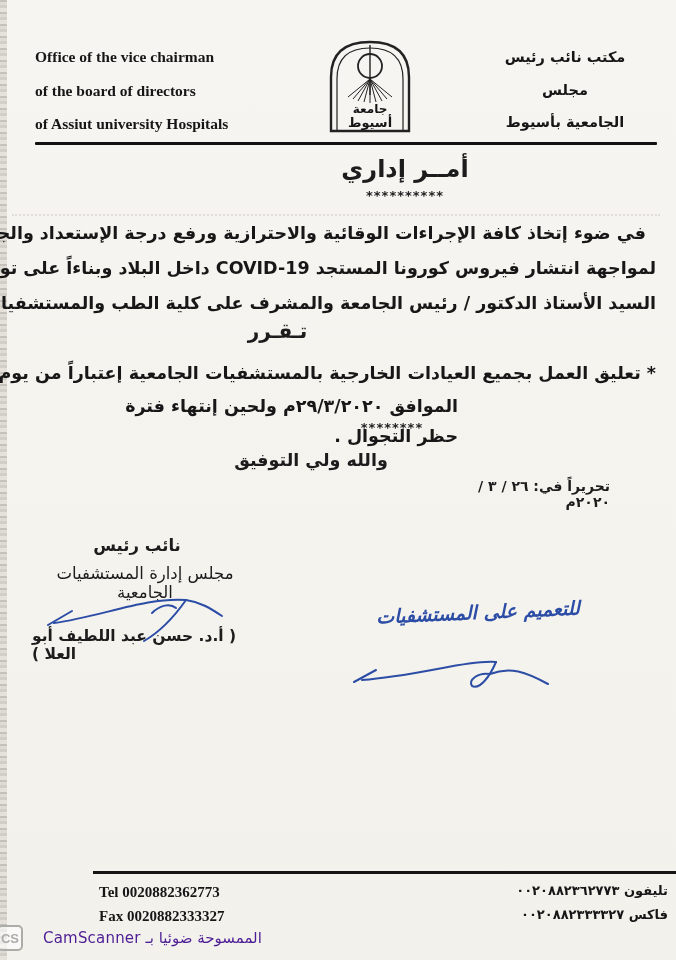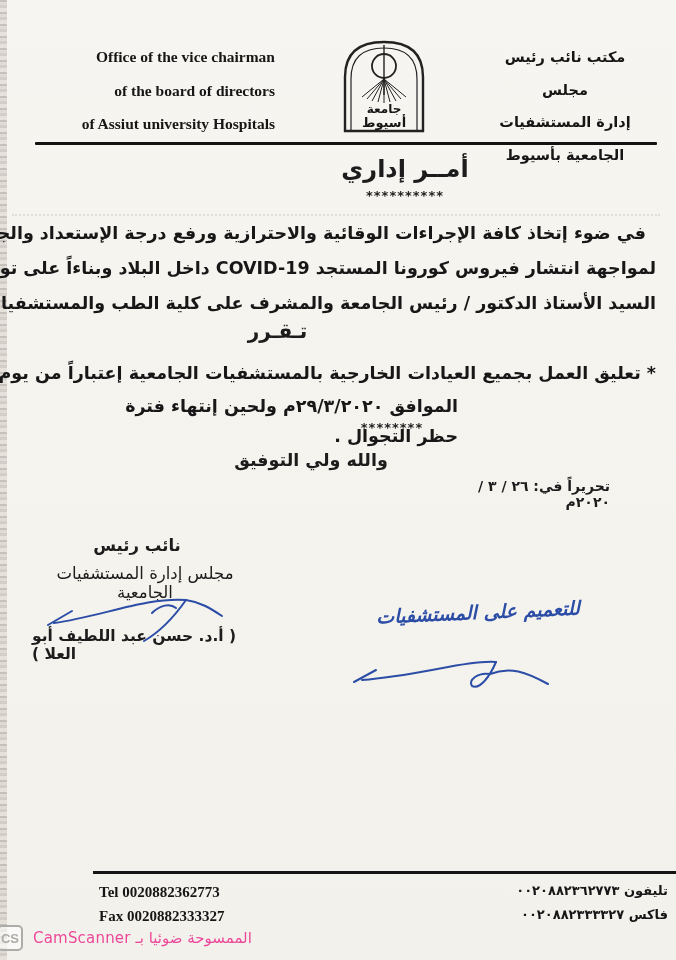--- a/index.html
+++ b/index.html
@@ -10,23 +10,23 @@
   }
   .abs{position:absolute;}
   
   .scan-edge{
     left:0;top:0;width:7px;height:960px;
     background:repeating-linear-gradient(180deg,#b6b2aa 0 2px,#d8d4cc 2px 5px,#c6c2ba 5px 8px,#e0dcd4 8px 12px);
     opacity:.75;
   }
   .noise-line{left:12px;top:214px;width:648px;border-top:2px dotted rgba(150,144,130,.22);}
   
-  .header-en{left:35px;top:40px;width:240px;font-family:"Liberation Serif",serif;font-weight:700;font-size:15.5px;line-height:33.5px;color:#161616;text-align:right;}
+  .header-en{left:35px;top:40px;width:240px;font-family:"Liberation Serif",serif;font-weight:700;font-size:15.5px;line-height:33.5px;color:#161616;}
   .header-ar{left:480px;top:41px;width:170px;text-align:center;direction:rtl;font-weight:700;font-size:14.5px;line-height:32.5px;color:#161616;}
-  .logo-box{left:338px;top:33px;width:92px;height:102px;}
+  .logo-box{left:324px;top:33px;width:92px;height:102px;}
   .rule1{left:35px;top:142px;width:622px;height:3px;background:#121212;border-radius:1px;}
   
   .doc-title{left:300px;top:155px;width:210px;text-align:center;font-size:24px;font-weight:700;direction:rtl;}
   .title-stars{left:340px;top:188px;width:130px;text-align:center;font-size:13px;letter-spacing:1px;font-weight:700;color:#222;}
   
   .para{direction:rtl;font-weight:700;font-size:17.5px;color:#171717;}
   .p1{left:36px;top:216px;width:620px;}
   .p1 .ln{height:35px;line-height:35px;text-align:justify;text-align-last:justify;white-space:nowrap;}
   .p1 .ln.indent{padding-right:10px;}
   .taqarrur{left:200px;top:319px;width:155px;text-align:center;font-size:20px;font-weight:700;direction:rtl;}
@@ -46,28 +46,28 @@
     transform:rotate(-2.5deg);
   }
   .hand-scribble{left:348px;top:650px;width:208px;height:50px;}
   
   .rule2{left:93px;top:871px;width:583px;height:2.5px;background:#151515;}
   .tel-en,.fax-en{left:99px;font-family:"Liberation Serif",serif;font-weight:700;font-size:15px;color:#161616;}
   .tel-en{top:884px;} .fax-en{top:908px;}
   .tel-ar,.fax-ar{left:490px;width:178px;direction:rtl;text-align:right;font-weight:700;font-size:13px;color:#161616;}
   .tel-ar{top:883px;} .fax-ar{top:907px;}
   
-  .watermark{left:2px;top:923px;height:30px;display:flex;align-items:center;gap:10px;color:#a2a2a0;}
+  .watermark{left:2px;top:923px;height:30px;display:flex;align-items:center;gap:20px;color:#a2a2a0;}
   .cs-badge{
     width:26px;height:26px;border:2.5px solid #acaca9;border-radius:5px;box-sizing:border-box;
     display:flex;align-items:center;justify-content:center;
     font-family:"Liberation Sans",sans-serif;font-weight:700;font-size:13px;color:#acaca9;
     background:rgba(255,255,255,.6);margin-left:-5px;
   }
-  .wm-text{direction:rtl;font-size:15px;font-weight:400;color:#ec4899;letter-spacing:.2px;}
+  .wm-text{direction:rtl;font-size:15px;font-weight:400;color:#4c1d95;letter-spacing:.2px;}
   svg .ink{stroke:#222;fill:none;}
 </style>
 </head>
 <body>
 
 <div class="abs scan-edge"></div>
 <div class="abs noise-line"></div>
 
 <div class="abs header-en">
   <div>Office of the vice chairman</div>
@@ -92,21 +92,20 @@
       <line x1="46" y1="46" x2="63" y2="66"></line>
       <line x1="46" y1="46" x2="68" y2="64"></line>
     </g>
     <text x="46" y="80" text-anchor="middle" font-size="12" font-weight="700" fill="#161616" font-family="DejaVu Sans, sans-serif">جامعة</text>
     <text x="46" y="94" text-anchor="middle" font-size="13" font-weight="700" fill="#161616" font-family="DejaVu Sans, sans-serif">أسيوط</text>
   </svg>
 </div>
 
 <div class="abs header-ar">
   <div>مكتب نائب رئيس مجلس</div>
-  <div>إدارة المستشفيات</div>
   <div>الجامعية بأسيوط</div>
 </div>
 
 <div class="abs rule1"></div>
 
 <div class="abs doc-title">أمــر إداري</div>
 <div class="abs title-stars">**********</div>
 
 <div class="abs para p1">
   <div class="ln indent">في ضوء إتخاذ كافة الإجراءات الوقائية والاحترازية ورفع درجة الإستعداد والجاهزية</div>

